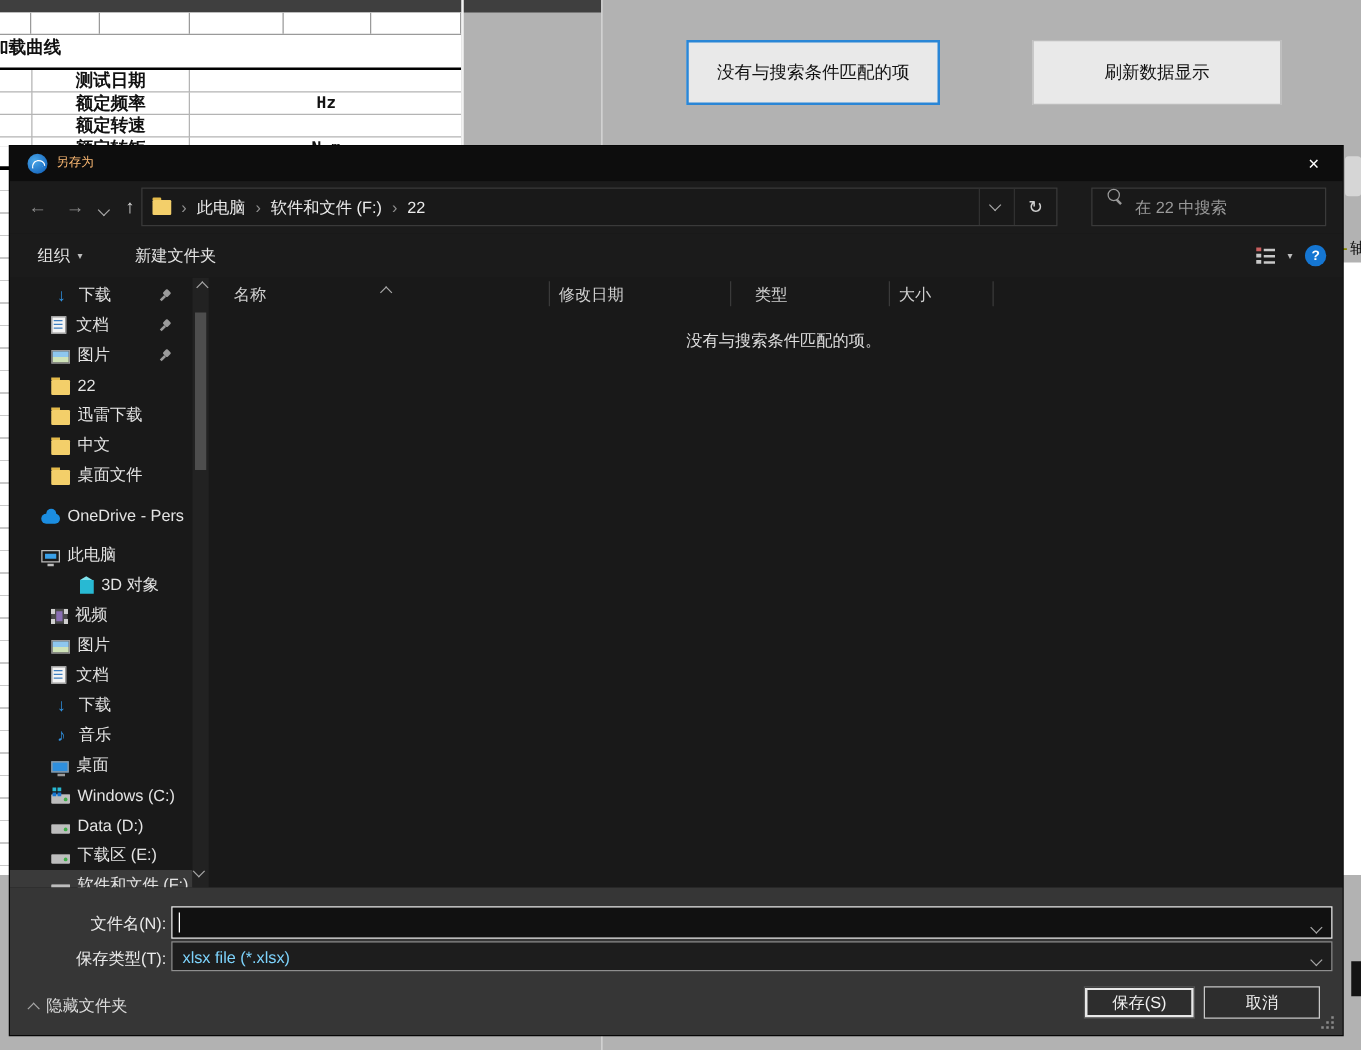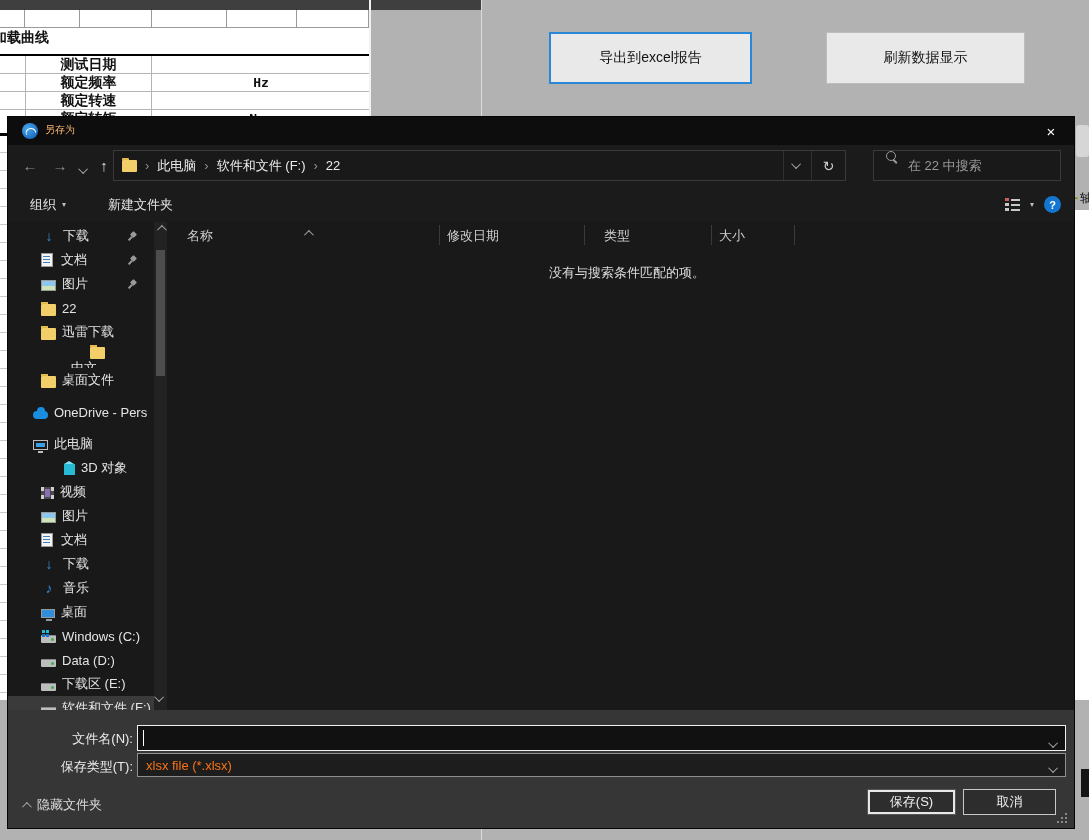--- a/index.html
+++ b/index.html
@@ -98,21 +98,21 @@
   .col-cell{height:20px;margin-top:3px;border-right:1px solid #3a3a3a;padding:2px 0 0 7px;}
   .sort-caret{position:absolute;left:124px;top:1px;}
   .empty-msg{position:absolute;left:0;top:42px;width:100%;text-align:center;color:#dedede;font-size:13px;}
 
   .bottom{position:absolute;left:0;top:593px;width:100%;height:118px;background:#363636;}
   .fld-label{position:absolute;width:120px;text-align:right;color:#ececec;font-size:13px;}
   .combo{position:absolute;left:129px;width:929px;display:flex;align-items:center;}
   .combo .chevbox{position:absolute;right:7px;top:8px;}
   .fname{top:15px;height:26px;background:#111;border:1px solid #f0f0f0;}
   .fname .caret-bar{position:absolute;left:5px;top:4px;width:1px;height:16px;background:#fff;}
-  .ftype{top:43px;height:24px;background:#1d1d1d;border:1px solid #8f8f8f;color:#f97316;font-size:13px;padding-left:8px;}
+  .ftype{top:43px;height:24px;background:#1d1d1d;border:1px solid #8f8f8f;color:#7dd3fc;font-size:13px;padding-left:8px;}
   .btn{position:absolute;top:79px;height:26px;background:#2d2d2d;color:#f0f0f0;font-size:13px;
     display:flex;align-items:center;justify-content:center;}
   .btn.save{left:859px;width:89px;border:1px solid #555;box-shadow:inset 0 0 0 2px #e8e8e8;}
   .btn.cancel{left:955px;width:93px;border:1px solid #c8c8c8;}
   .hidefold{position:absolute;left:14px;top:86px;display:flex;align-items:center;gap:8px;color:#dcdcdc;font-size:13px;}
   .grip{position:absolute;right:5px;bottom:3px;width:12px;height:12px;}
   .grip::before{content:"";position:absolute;left:8px;top:0;width:2px;height:2px;background:#8a8a8a;
     box-shadow:0 4px 0 #8a8a8a,0 8px 0 #8a8a8a,-4px 4px 0 #8a8a8a,-4px 8px 0 #8a8a8a,-8px 8px 0 #8a8a8a;}
 
   
@@ -175,21 +175,21 @@
         <div class="srow" style="top: 100px;">
           <div class="lbl">额定转矩</div>
           <div class="val">N.m</div>
         </div>
       </div>
   </div>
   <div class="sheet-edge"></div>
   <div class="vsep" style="left:481px;top:0;height:117px;"></div>
   <div class="vsep" style="left:481px;top:828px;height:12px;"></div>
 
-  <div class="app-btn export">导出到excel报告</div>
+  <div class="app-btn export">没有与搜索条件匹配的项</div>
   <div class="app-btn refresh">刷新数据显示</div>
 
   <div class="edge-left"></div>
   <div class="edge-left-black"></div>
   <div class="edge-right-box"></div>
   <div class="edge-right-axis"><span class="dash">-</span><span>轴</span></div>
   <div class="edge-right-white"></div>
   <div class="edge-right-blk"></div>
 
   <div class="dialog">
@@ -262,21 +262,21 @@
               <div class="pin"></div>
             </div>
             <div class="side-item" style="top: 74px;">
               <span class="ico i-folder" style="margin-left: 33px;"></span>
               <span class="txt">22</span>
             </div>
             <div class="side-item" style="top: 98px;">
               <span class="ico i-folder" style="margin-left: 33px;"></span>
               <span class="txt">迅雷下载</span>
             </div>
-            <div class="side-item" style="top: 122px; flex-direction: column;">
+            <div class="side-item" style="top: 122px;">
               <span class="ico i-folder" style="margin-left: 33px;"></span>
               <span class="txt">中文</span>
             </div>
             <div class="side-item" style="top: 146px;">
               <span class="ico i-folder" style="margin-left: 33px;"></span>
               <span class="txt">桌面文件</span>
             </div>
             <div class="side-item" style="top: 178px;">
               <span class="ico i-cloud" style="margin-left: 25px;"></span>
               <span class="txt">OneDrive - Pers</span>

